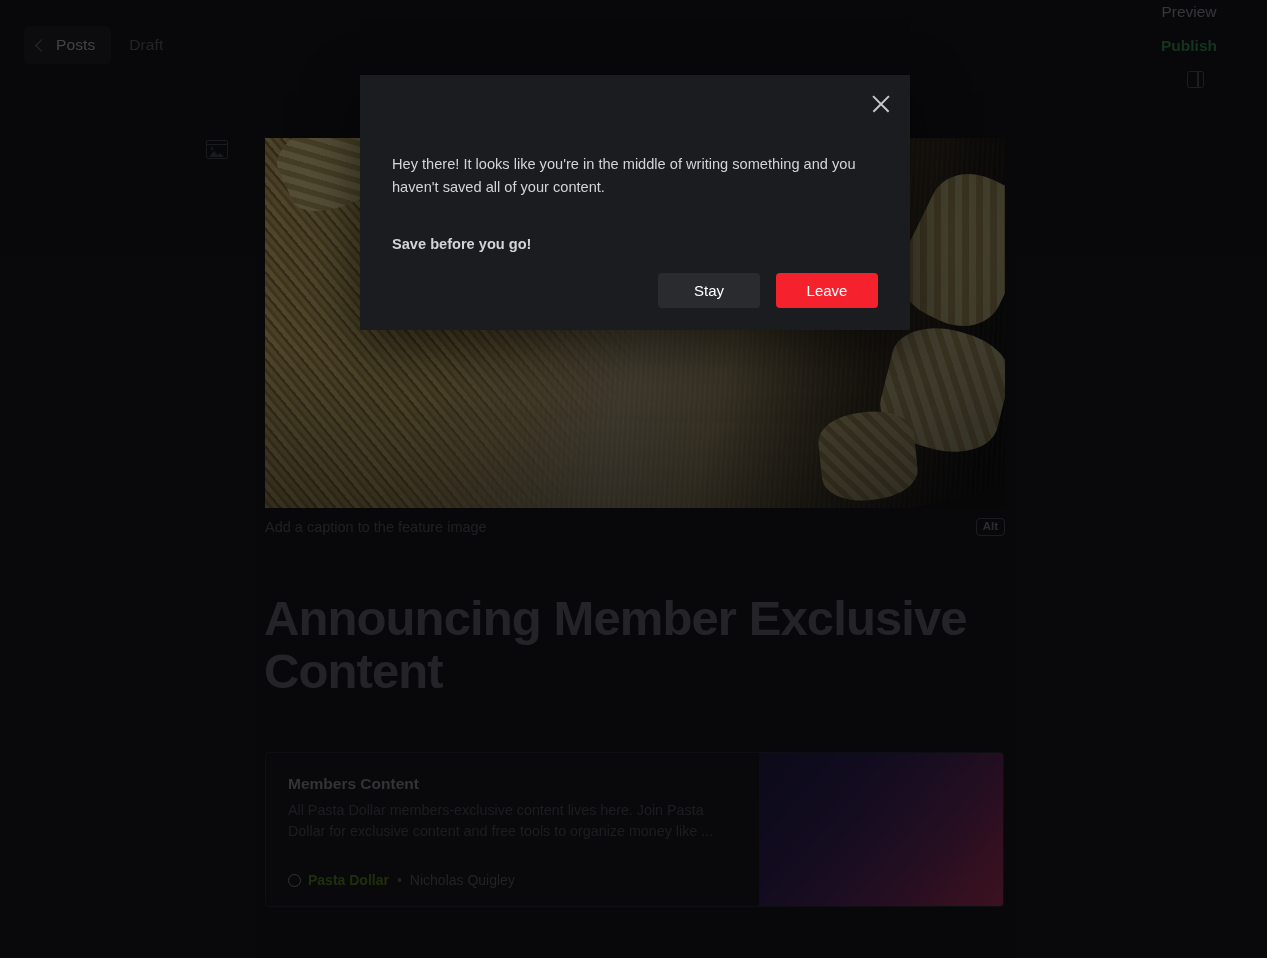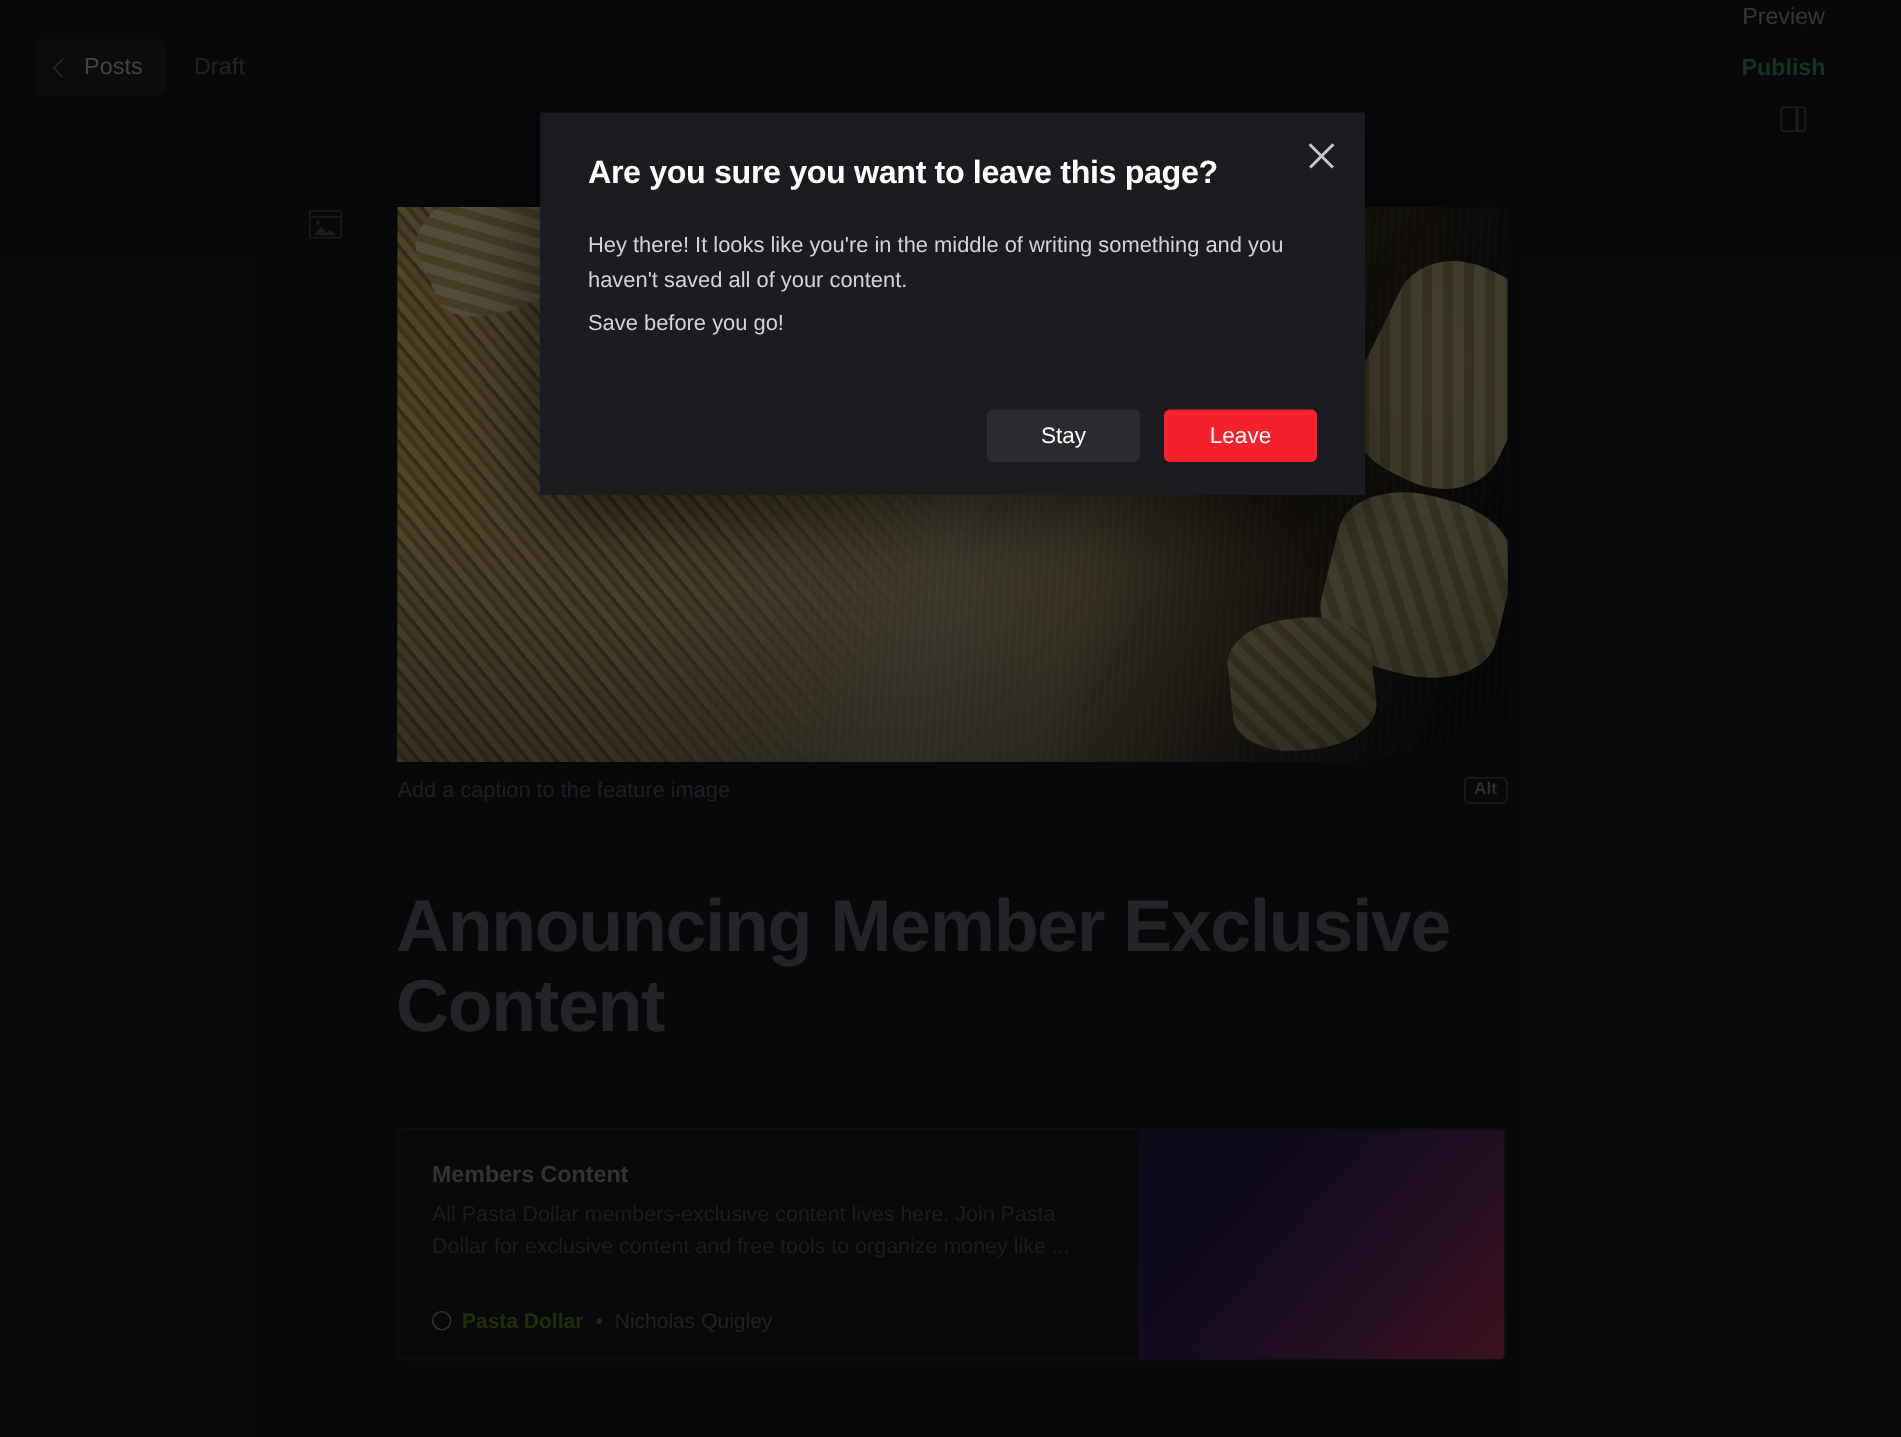--- a/index.html
+++ b/index.html
@@ -191,21 +191,21 @@
   .modal-close:before { transform:rotate(45deg); }
   .modal-close:after  { transform:rotate(-45deg); }
   .modal-title {
     position:absolute; left:32px; top:28px; width:460px;
     color:#ffffff; font-size:21.5px; font-weight:700; letter-spacing:-.25px;
   }
   .modal-body {
     position:absolute; left:32px; top:78px; width:490px;
     color:#d3d4d8; font-size:14.6px; line-height:1.57;
   }
-  .modal-body p + p { margin-top:6px; }
+  .modal-body p + p { margin-top:34px;font-weight:bold; }
   .modal-actions {
     position:absolute; right:32px; bottom:22px;
     display:flex; gap:16px; align-items:flex-end;
   }
   .btn { border:none; border-radius:4px; font-size:15px; cursor:pointer;
          font-family:"Liberation Sans", sans-serif; height:35px; }
   .btn-stay  { background:#2a2b2f; color:#ffffff; width:102px; }
   .btn-leave { background:#f5222d; color:#ffffff; width:102px; font-weight:400; }
 </style>
 </head>
@@ -273,21 +273,20 @@
       <span class="sidebar-toggle">
         <span class="sb-icon"></span>
       </span>
     </div>
   </div>
 
   <div class="dim-overlay"></div>
 
   <div class="modal">
     <div class="modal-close"></div>
-    <div class="modal-title">Are you sure you want to leave this page?</div>
     <div class="modal-body">
       <p>Hey there! It looks like you're in the middle of writing something and you haven't saved all of your content.</p>
       <p>Save before you go!</p>
     </div>
     <div class="modal-actions">
       <button class="btn btn-stay">Stay</button>
       <button class="btn btn-leave">Leave</button>
     </div>
   </div>
 

